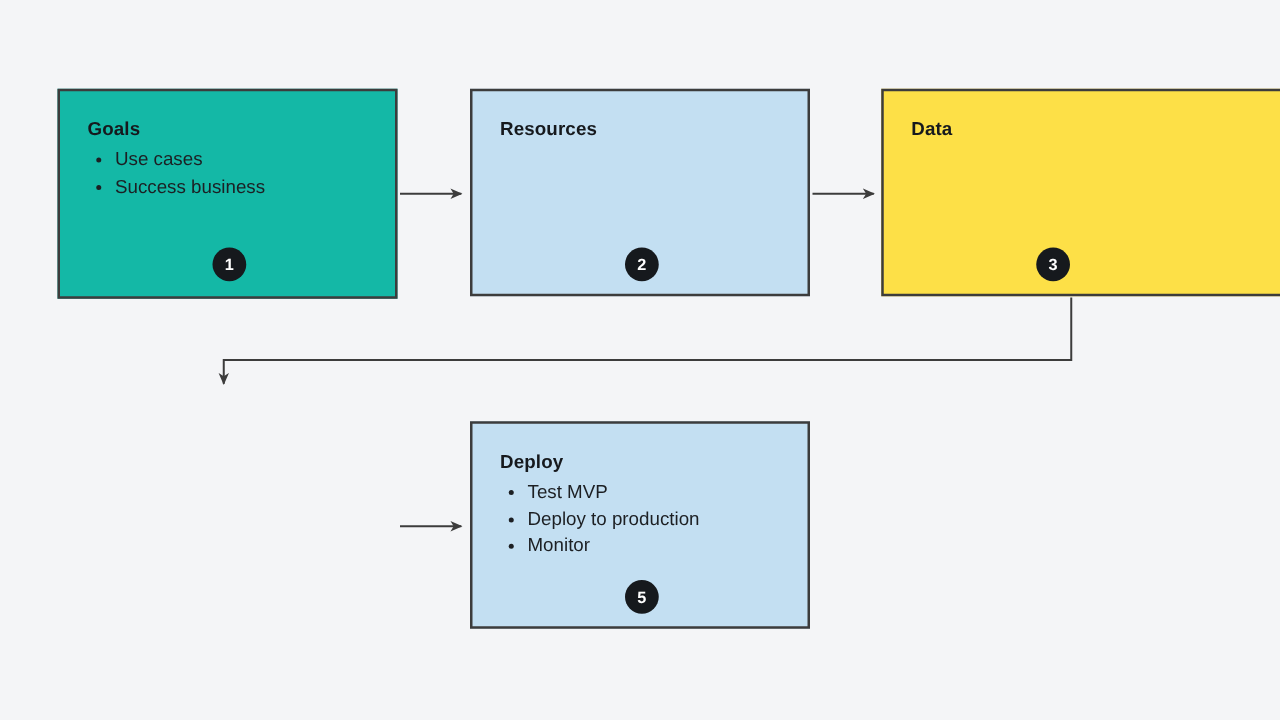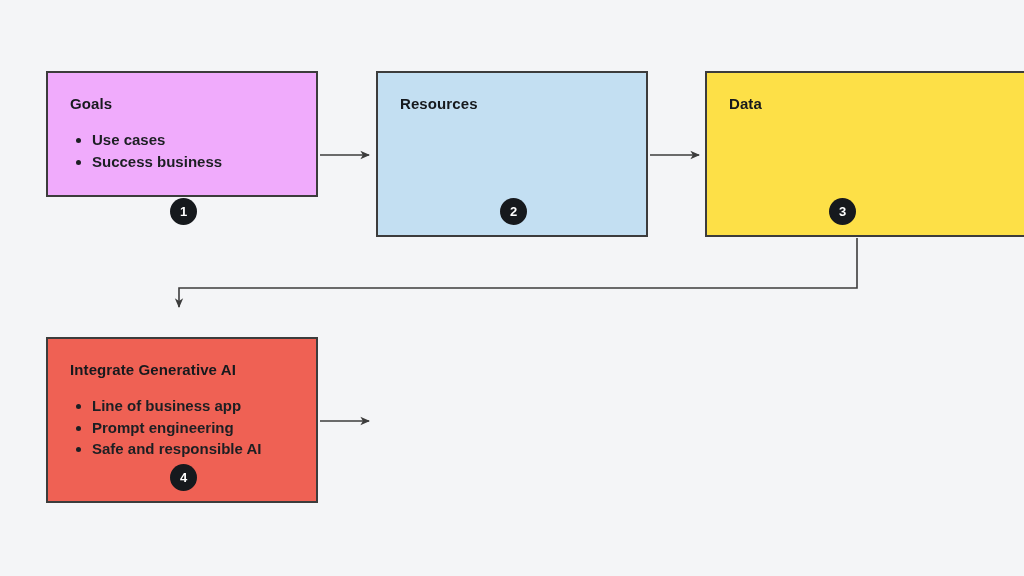--- a/index.html
+++ b/index.html
@@ -29,26 +29,25 @@
     left: 22px;
     top: 22px;
     font-size: 15px;
     font-weight: bold;
     color: #16191d;
     letter-spacing: 0.1px;
   }
   .node-list {
     position: absolute;
     left: 22px;
-    top: 56px;
+    top: 44px;
     margin: 0;
     padding: 0 0 0 22px;
     list-style: disc;
     color: #16191d;
-    font-weight: bold;
   }
   .node-list li {
     font-size: 15px;
     line-height: 21.5px;
     color: #1c1f23;
   }
   .badge {
     position: absolute;
     width: 27px;
     height: 27px;
@@ -81,43 +80,43 @@
       <marker id="arrowhead" markerWidth="7" markerHeight="7" refX="5.4" refY="3" orient="auto" markerUnits="strokeWidth">
         <path d="M0,0.4 L6,3 L0,5.6 L1.6,3 Z" fill="#3c3c3c"></path>
       </marker>
     </defs>
     <line x1="320" y1="155" x2="369" y2="155" stroke="#3c3c3c" stroke-width="1.6" marker-end="url(#arrowhead)"></line>
     <line x1="650" y1="155" x2="699" y2="155" stroke="#3c3c3c" stroke-width="1.6" marker-end="url(#arrowhead)"></line>
     <path d="M857,238 L857,288 L179,288 L179,307" fill="none" stroke="#3c3c3c" stroke-width="1.6" marker-end="url(#arrowhead)"></path>
     <line x1="320" y1="421" x2="369" y2="421" stroke="#3c3c3c" stroke-width="1.6" marker-end="url(#arrowhead)"></line>
   </svg>
 
-  <div class="node" style="left:46px; top:71px; width:272px; height:126px; background:#f0abfc;">
+  <div class="node" style="left:46px; top:71px; width:272px; height:168px; background:#14b8a6;">
     <div class="node-title">Goals</div>
     <ul class="node-list">
       <li>Use cases</li>
       <li>Success business</li>
     </ul>
     <div class="badge" style="left:122px; top:125px;">1</div>
   </div>
 
   <div class="node" style="left:376px; top:71px; width:272px; height:166px; background:#c3dff2;text-align:center;">
     <div class="node-title">Resources</div>
     <div class="badge" style="left:122px; top:125px;">2</div>
   </div>
 
   <div class="node" style="left:705px; top:71px; width:324px; height:166px; background:#fde047;">
     <div class="node-title">Data</div>
     <div class="badge" style="left:122px; top:125px;">3</div>
   </div>
 
-  <div class="node" style="left:46px; top:337px; width:272px; height:166px; background:#ef6154;">
-    <div class="node-title">Integrate Generative AI</div>
+
+  <div class="node" style="left:376px; top:337px; width:272px; height:166px; background:#c3dff2;">
+    <div class="node-title">Deploy</div>
     <ul class="node-list">
-      <li>Line of business app</li>
-      <li>Prompt engineering</li>
-      <li>Safe and responsible AI</li>
+      <li>Test MVP</li>
+      <li>Deploy to production</li>
+      <li>Monitor</li>
     </ul>
-    <div class="badge" style="left:122px; top:125px;">4</div>
+    <div class="badge" style="left:122px; top:125px;">5</div>
   </div>
-
 
 </div>
 
 </body></html>

